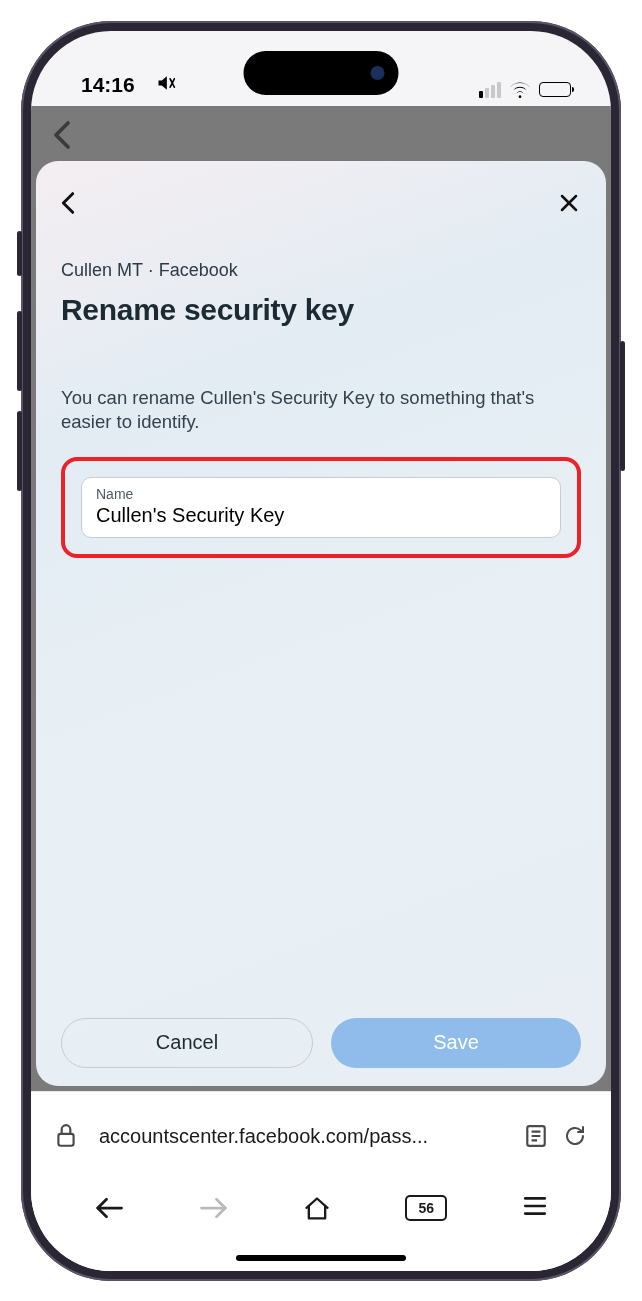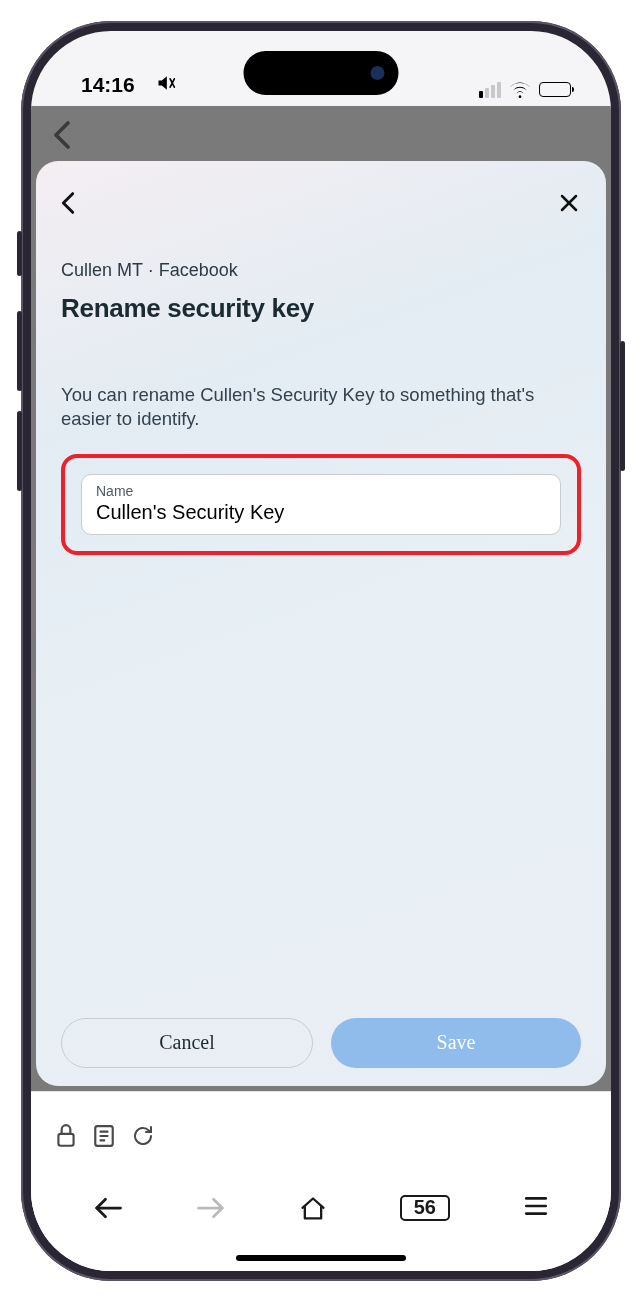--- a/index.html
+++ b/index.html
@@ -165,21 +165,21 @@
     align-items:center;
     justify-content:center;
   }
   .breadcrumb {
     font-size: 18px;
     color: #2d3a46;
     font-weight: 500;
     margin-bottom: 12px;
   }
   .title {
-    font-size: 26px;
+    font-size: 30px;
     font-weight: 700;
     color: #1c2b33;
     margin-bottom: 12px;
     letter-spacing: -0.3px;
   }
   .desc {
     font-size: 18.5px;
     line-height: 1.35;
     color: #33424e;
     margin-bottom: 22px;
@@ -220,21 +220,20 @@
   .btn {
     flex: 1;
     height: 50px;
     border-radius: 25px;
     font-size: 20px;
     font-weight: 500;
     display:flex;
     align-items:center;
     justify-content:center;
     border:none;
-    font-family:Liberation Serif, serif;
   }
   .btn-cancel {
     background: transparent;
     border: 1.5px solid #c6ccd2;
     color: #1c2b33;
   }
   .btn-save {
     background: #8fbceb;
     color: #ffffff;
   }
@@ -270,24 +269,24 @@
     height:90px;
     background:#ffffff;
     display:flex;
     align-items:flex-start;
     justify-content: space-around;
     padding: 14px 26px 0 26px;
   }
   .nav-btn { color:#1a1a1a; display:flex; align-items:center; justify-content:center; }
   .nav-btn.disabled { color:#bababa; }
   .tab-count {
-    width: 50px; height: 26px;
+    width: 42px; height: 26px;
     border: 2.2px solid #1a1a1a;
     border-radius: 5px;
-    font-size: 20px;
+    font-size: 14px;
     font-weight: 700;
     display:flex;
     align-items:center;
     justify-content:center;
   }
 
   .home-indicator {
     position:absolute;
     bottom: 10px;
     left:50%;
@@ -380,20 +379,21 @@
       </div>
     </div>
 
     <div class="browser-bar">
       <span class="ib-icon">
         <svg width="22" height="26" viewBox="0 0 20 24" fill="none" stroke="#4a4a4a" stroke-width="2" stroke-linecap="round" stroke-linejoin="round">
             <rect x="3" y="10" width="14" height="11" rx="2"></rect>
             <path d="M6 10V6a4 4 0 1 1 8 0v4"></path>
           </svg>
       </span>
+      <div class="url-box">accountscenter.facebook.com/pass...</div>
       <span class="ib-icon">
         <svg width="22" height="24" viewBox="0 0 20 22" fill="none" stroke="#4a4a4a" stroke-width="2" stroke-linejoin="round">
             <rect x="2" y="2" width="16" height="18" rx="2"></rect>
             <line x1="6" y1="7" x2="14" y2="7"></line>
             <line x1="6" y1="11" x2="14" y2="11"></line>
             <line x1="6" y1="15" x2="11" y2="15"></line>
           </svg>
       </span>
       <span class="ib-icon">
         <svg width="24" height="24" viewBox="0 0 24 24" fill="none" stroke="#4a4a4a" stroke-width="2" stroke-linecap="round">

